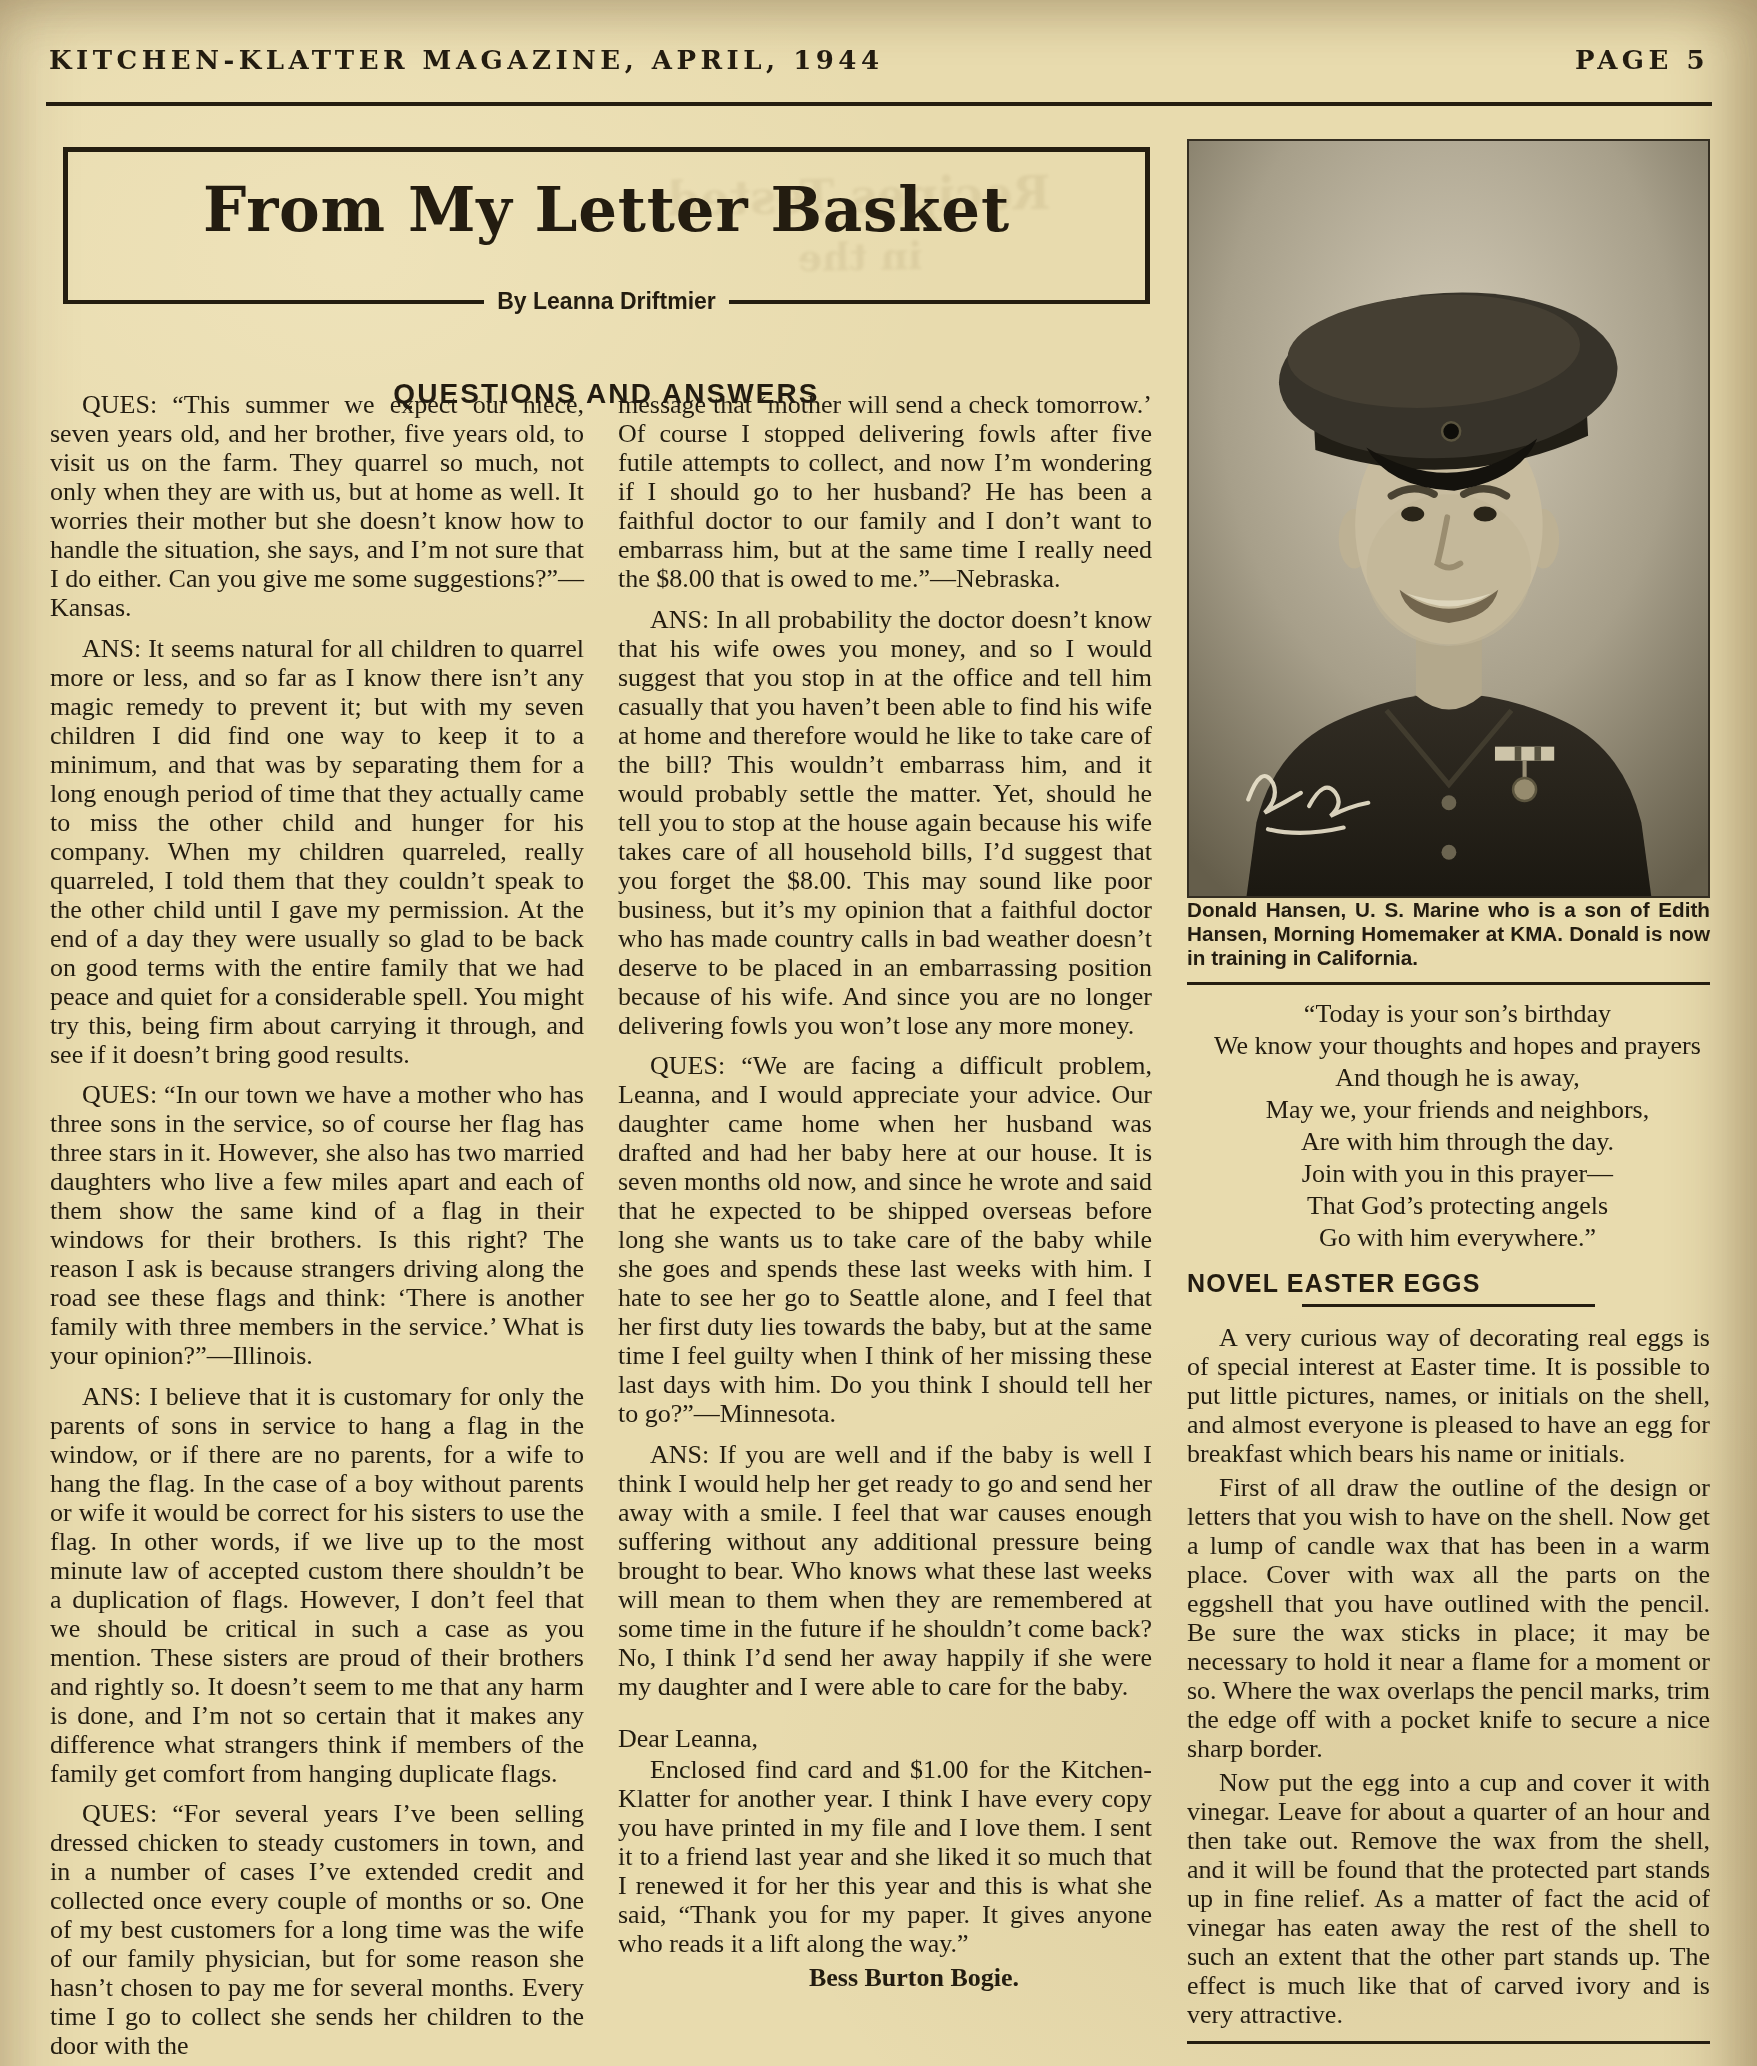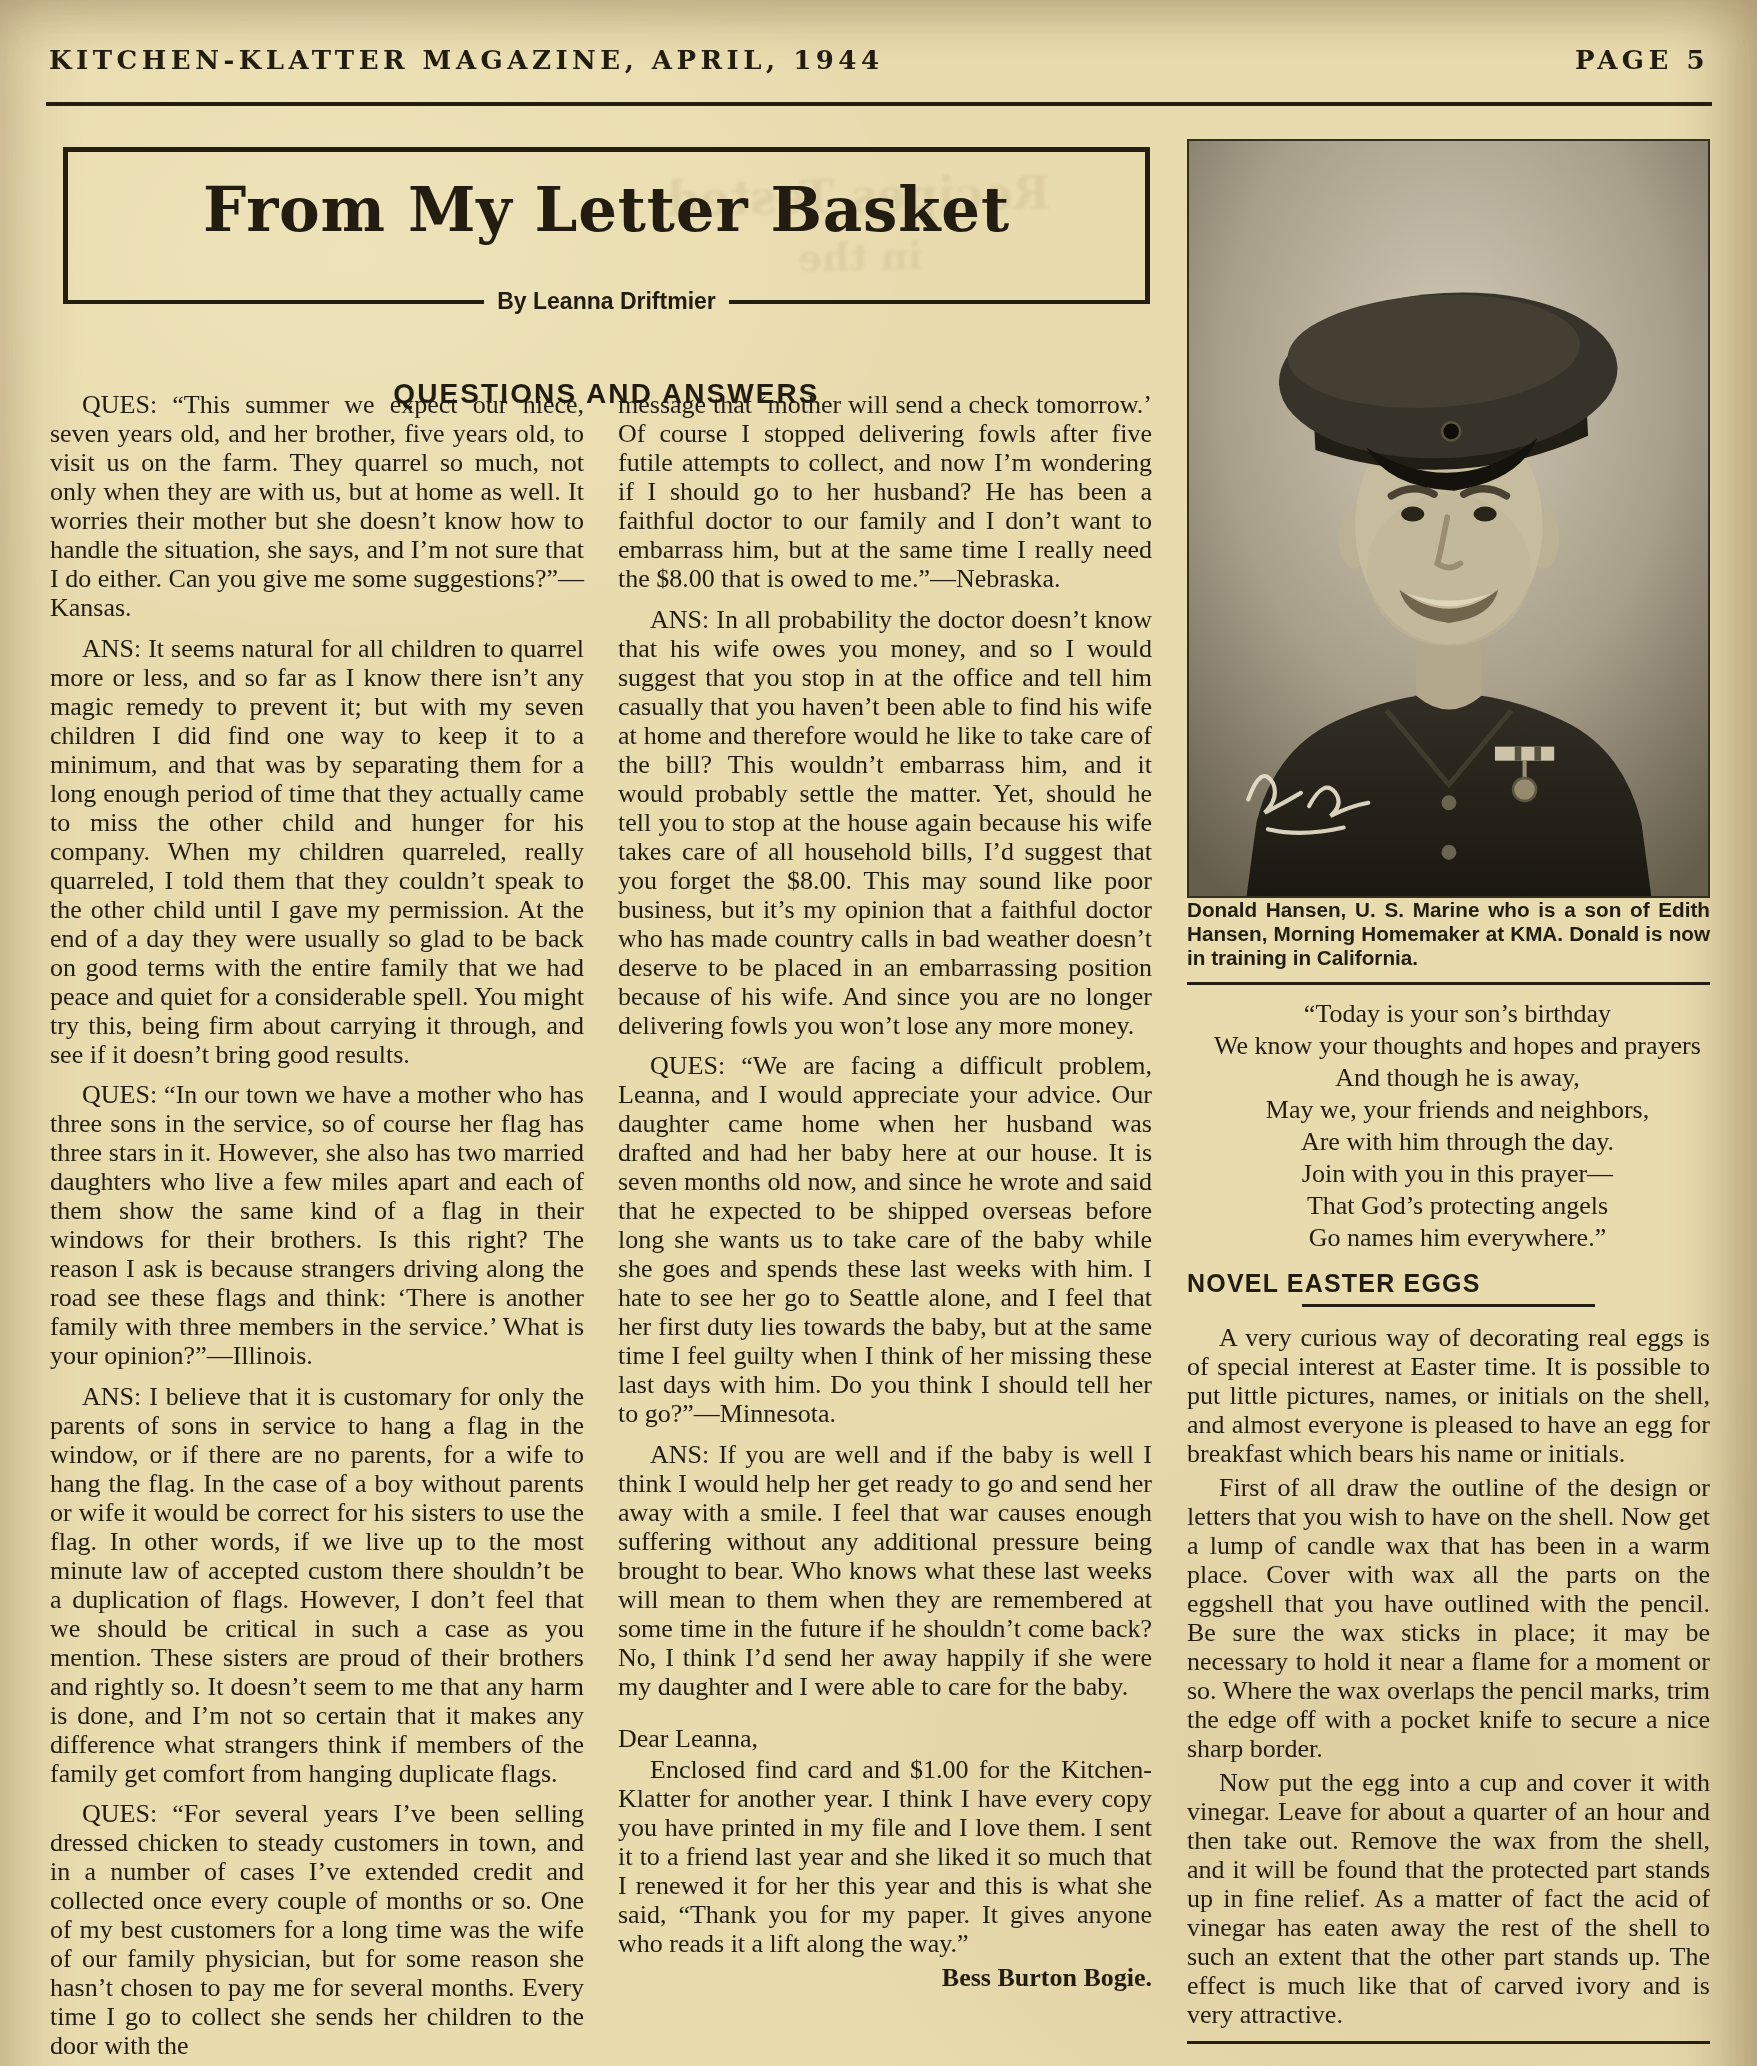--- a/index.html
+++ b/index.html
@@ -53,21 +53,21 @@
   .col1 { left: 50px; }
   .col2 { left: 618px; }
   .col3 { left: 1187px; top: 139px; width: 523px; }
 
   .col p { margin: 0 0 5px; text-indent: 32px; }
   p.no-indent { text-indent: 0; }
   p.space-above { margin-top: 11.6px; }
 
   .letter { margin-top: 23px; }
   .letter .salutation { margin-bottom: 2.5px; }
-  .letter .signature { text-indent: 0; text-align: right; font-weight: bold; margin-top: 5px; padding-left: 58px; }
+  .letter .signature { text-indent: 0; text-align: center; font-weight: bold; margin-top: 5px; padding-left: 58px; }
 
   .photo { width: 100%; height: 759px; border: 2.9px solid #342e22; background: #8f8773; }
   .photo svg { display: block; width: 100%; height: 100%; }
 
   .caption {
     margin-top: 12.4px; font-family: "Liberation Sans", sans-serif; font-weight: bold;
     font-size: 20.7px; line-height: 24px; text-align: justify;
   }
 
   .rule { height: 2.9px; background: #241d10; margin: 12.4px 0; }
@@ -194,21 +194,21 @@
     <div class="rule"></div>
 
     <div class="poem">
       <div class="poem-line">“Today is your son’s birthday</div>
       <div class="poem-line">We know your thoughts and hopes and prayers</div>
       <div class="poem-line">And though he is away,</div>
       <div class="poem-line">May we, your friends and neighbors,</div>
       <div class="poem-line">Are with him through the day.</div>
       <div class="poem-line">Join with you in this prayer—</div>
       <div class="poem-line">That God’s protecting angels</div>
-      <div class="poem-line">Go names him everywhere.”</div>
+      <div class="poem-line">Go with him everywhere.”</div>
     </div>
 
     <h3 class="sec-heading">NOVEL EASTER EGGS</h3>
     <div class="sec-rule"></div>
 
     <p>A very curious way of decorating real eggs is of special interest at Easter time. It is possible to put little pictures, names, or initials on the shell, and almost everyone is pleased to have an egg for breakfast which bears his name or initials.</p>
     <p>First of all draw the outline of the design or letters that you wish to have on the shell. Now get a lump of candle wax that has been in a warm place. Cover with wax all the parts on the eggshell that you have outlined with the pencil. Be sure the wax sticks in place; it may be necessary to hold it near a flame for a moment or so. Where the wax overlaps the pencil marks, trim the edge off with a pocket knife to secure a nice sharp border.</p>
     <p>Now put the egg into a cup and cover it with vinegar. Leave for about a quarter of an hour and then take out. Remove the wax from the shell, and it will be found that the protected part stands up in fine relief. As a matter of fact the acid of vinegar has eaten away the rest of the shell to such an extent that the other part stands up. The effect is much like that of carved ivory and is very attractive.</p>
 
     <div class="rule"></div>

